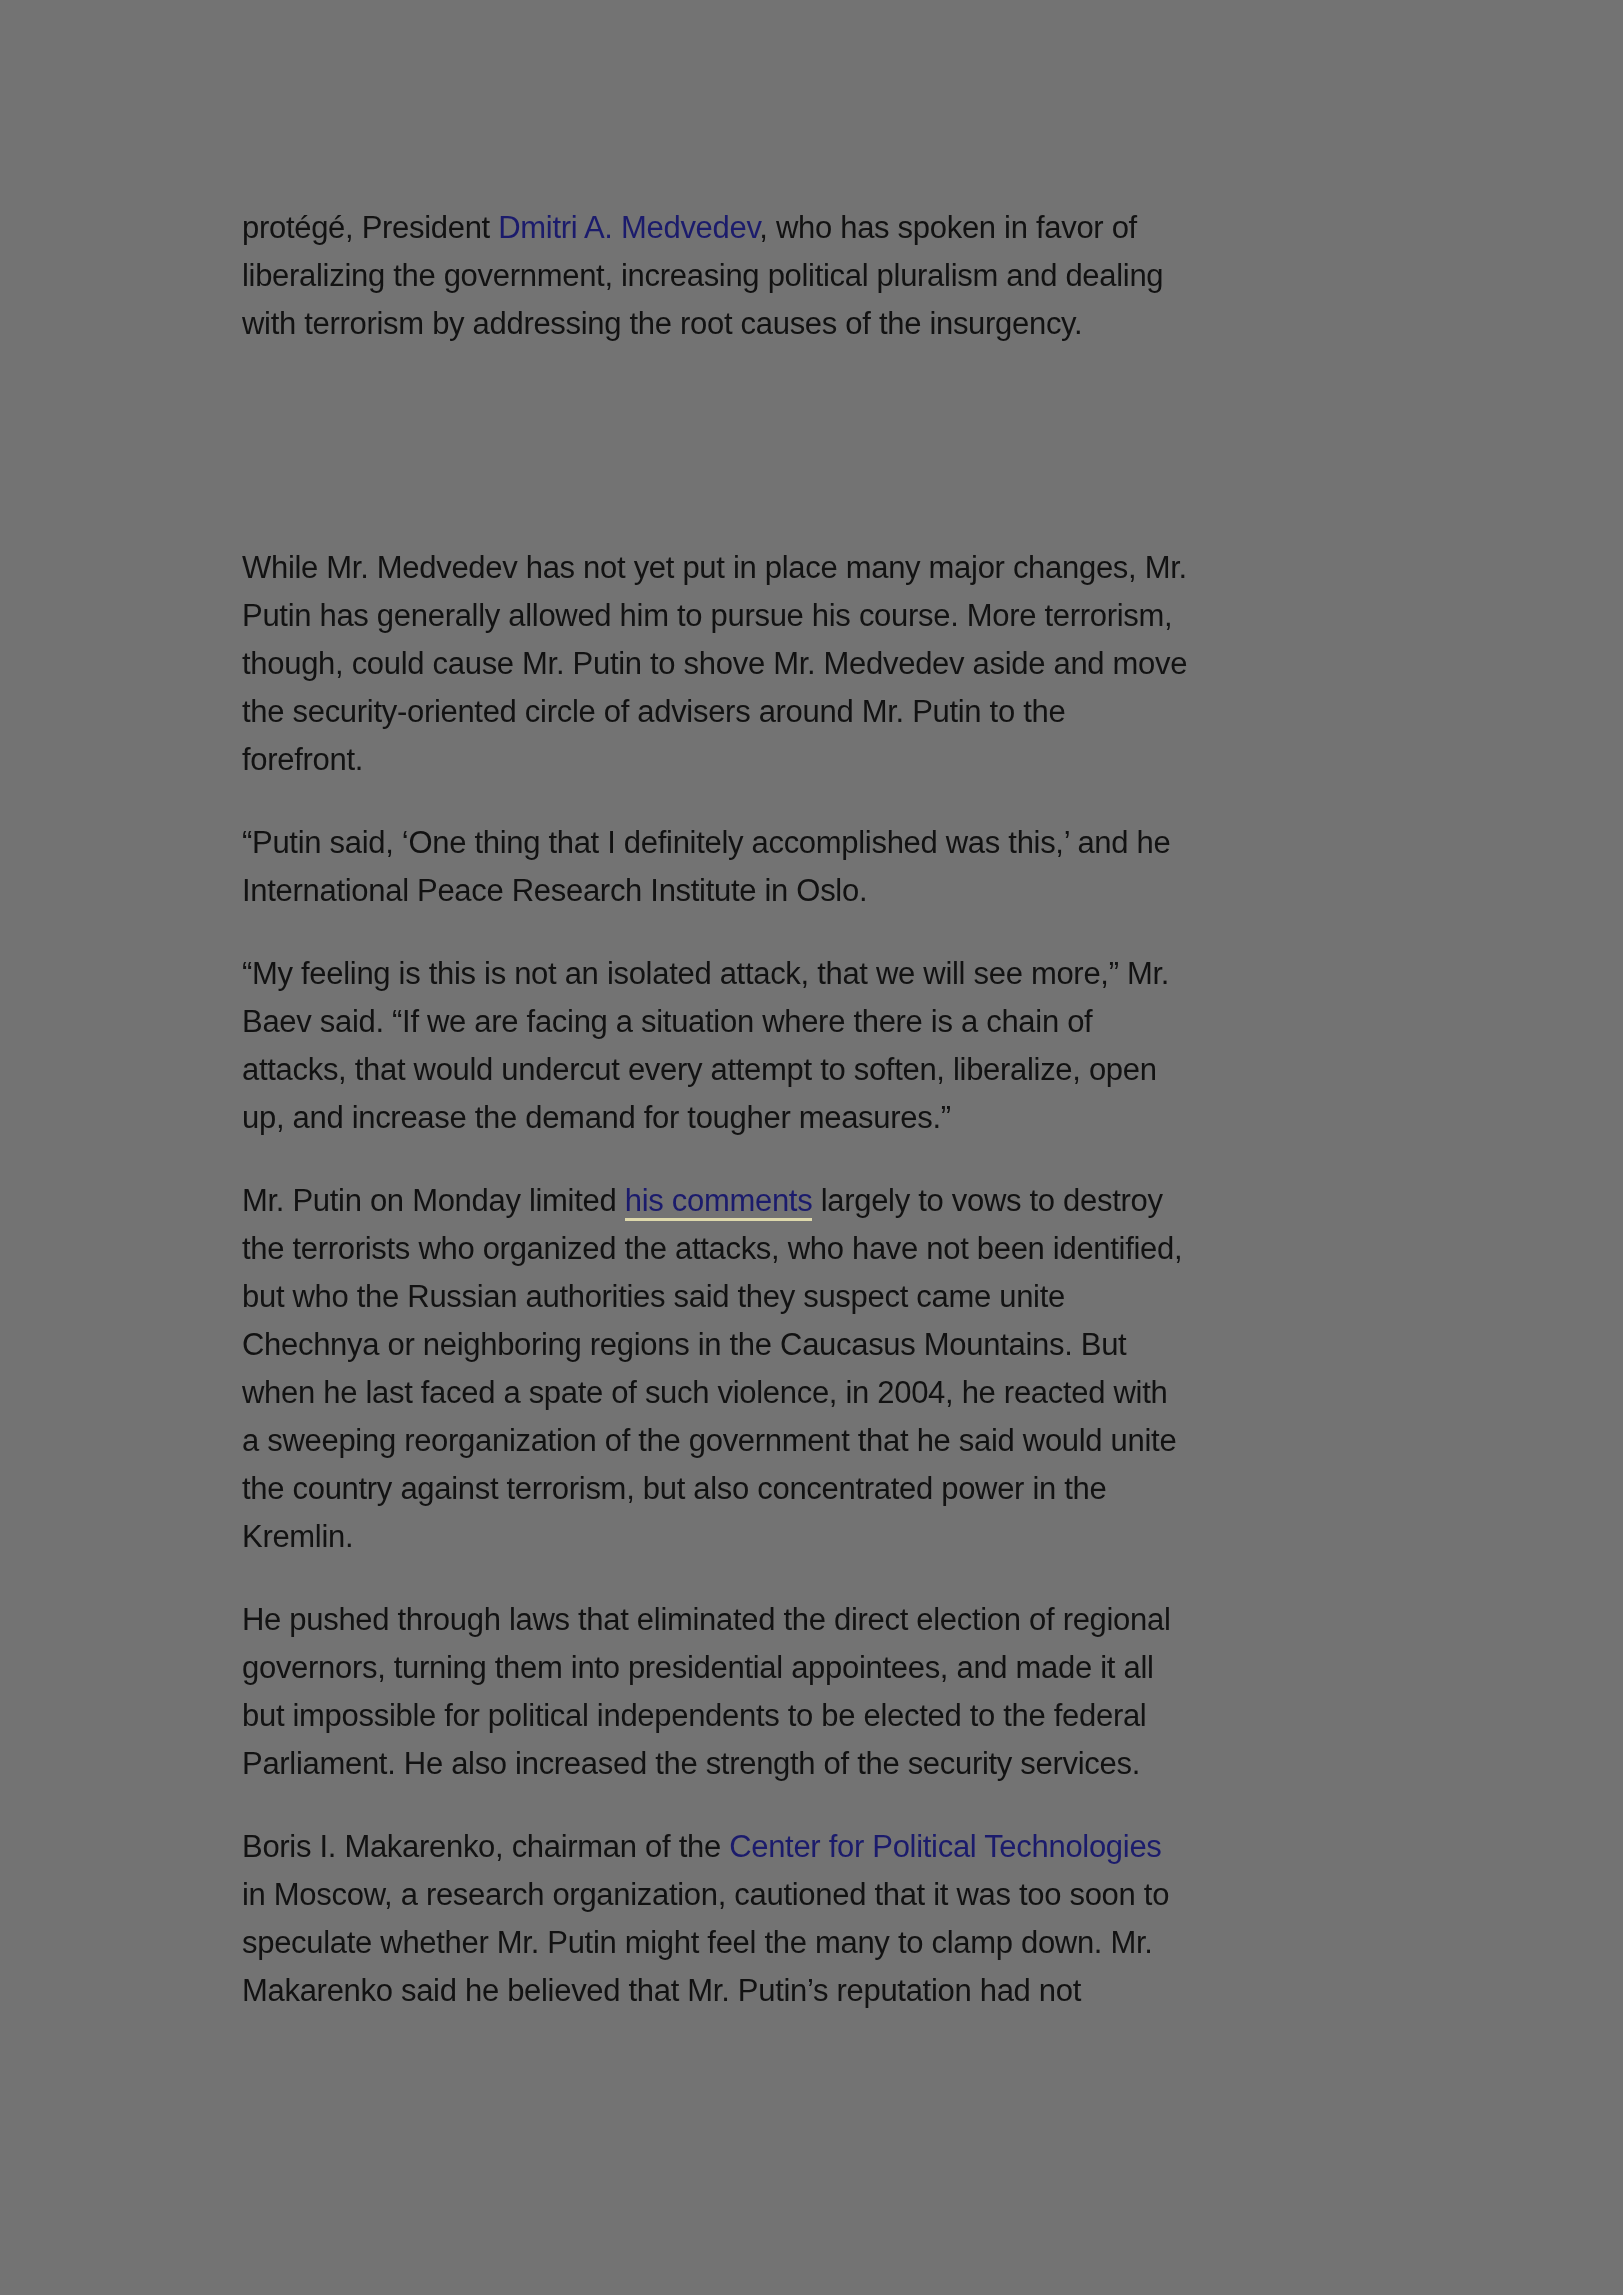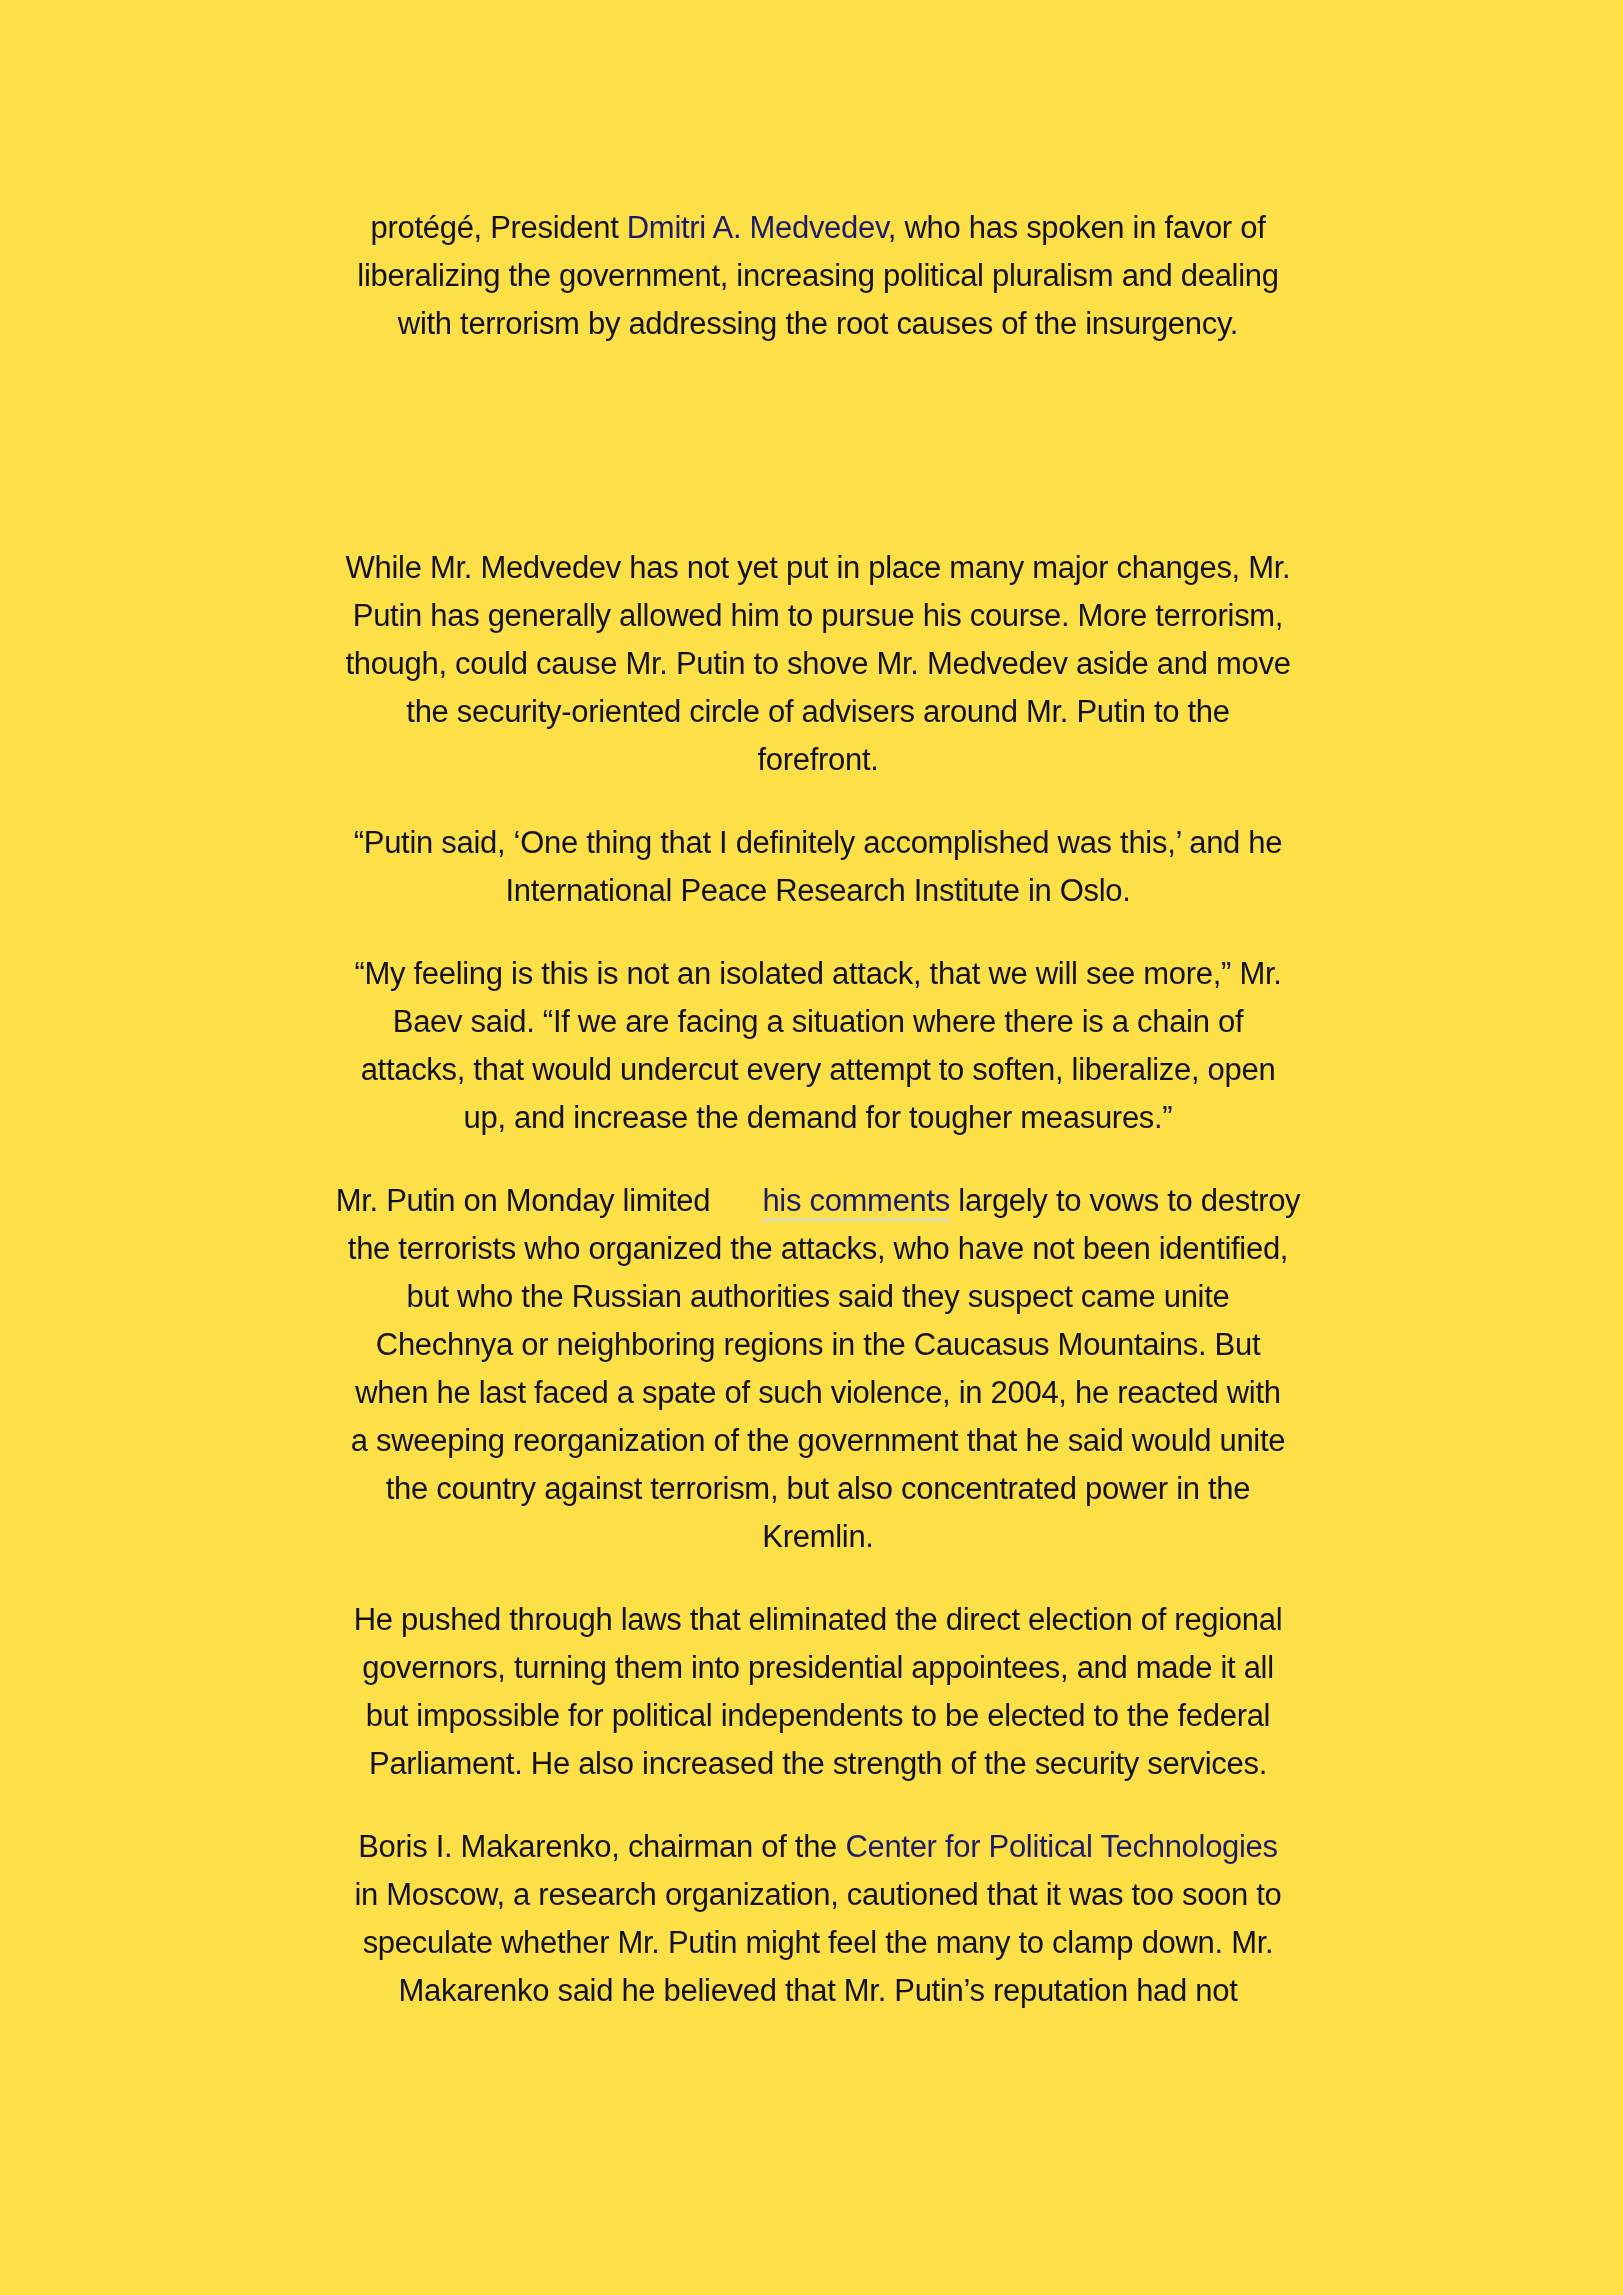--- a/index.html
+++ b/index.html
@@ -9,22 +9,21 @@
   }
   body {
     width: 1623px;
     height: 2295px;
     position: relative;
     font-family: "Liberation Sans", sans-serif;
   }
   .page {
     position: absolute;
     inset: 0;
-    background: #fde047;
-    text-align: center;
+    background: #737373;
   }
   .article {
     position: absolute;
     left: 242px;
     top: 204px;
     width: 1152px;
   }
   .paragraph {
     margin: 0 0 35px 0;
   }
@@ -38,21 +37,20 @@
     color: #121212;
     white-space: pre;
   }
   a.article-link {
     color: #1b1b6c;
     text-decoration: none;
     cursor: pointer;
   }
   a.article-link.underlined {
     border-bottom: 3.3px solid #ded9ac;
-    margin-left: 44px;
   }
 </style>
 </head>
 <body>
 
 <div class="page">
   <main class="article">
       <div class="paragraph extra-gap">
         <div class="line"><span>protégé, President </span><a class="article-link" href="#">Dmitri A. Medvedev</a><span>, who has spoken in favor of</span></div>
         <div class="line"><span>liberalizing the government, increasing political pluralism and dealing</span></div>

